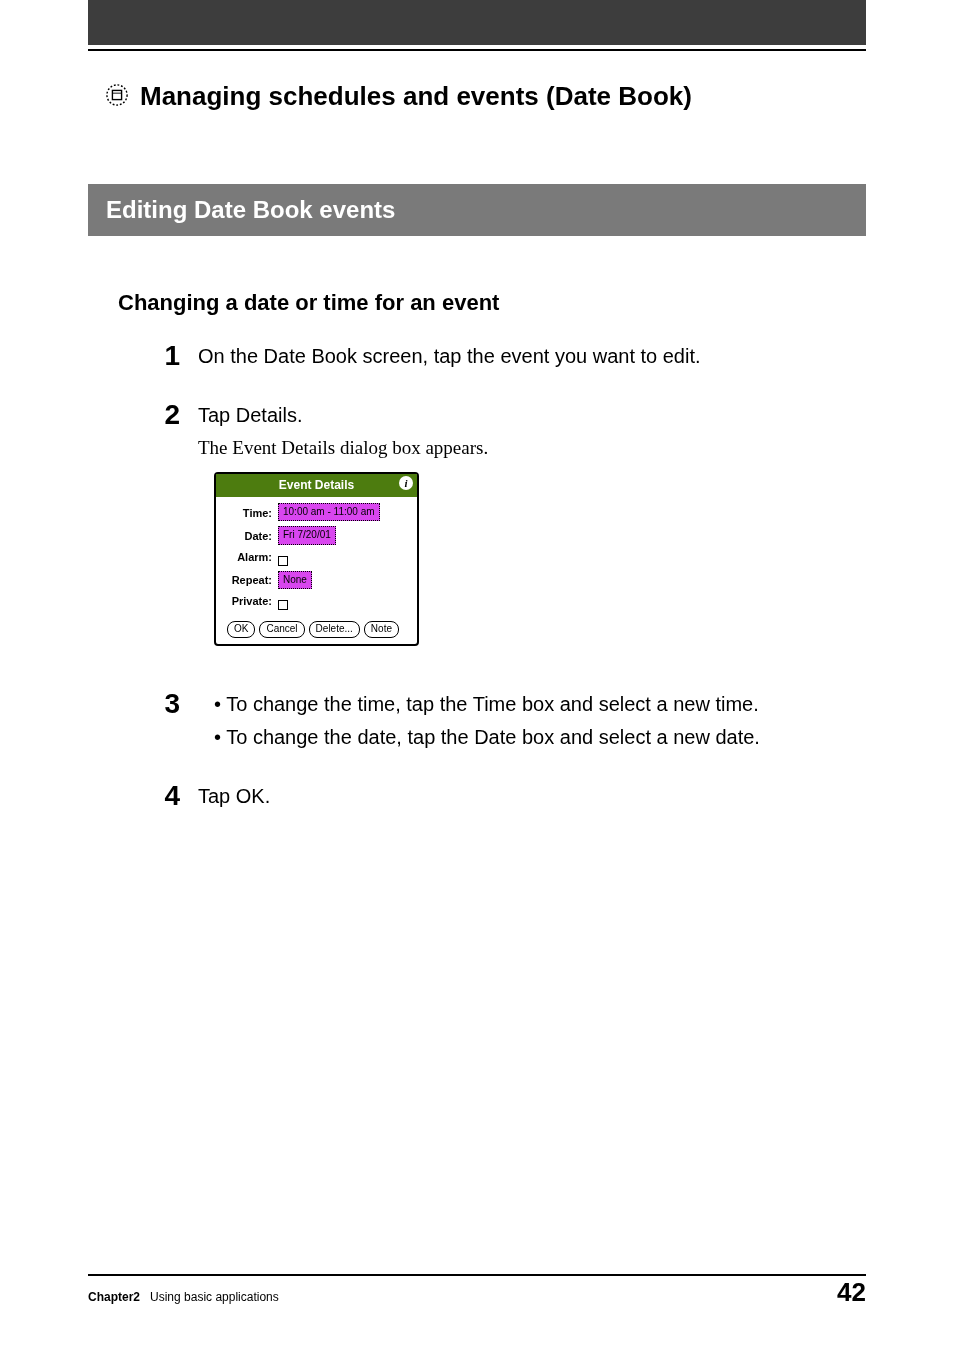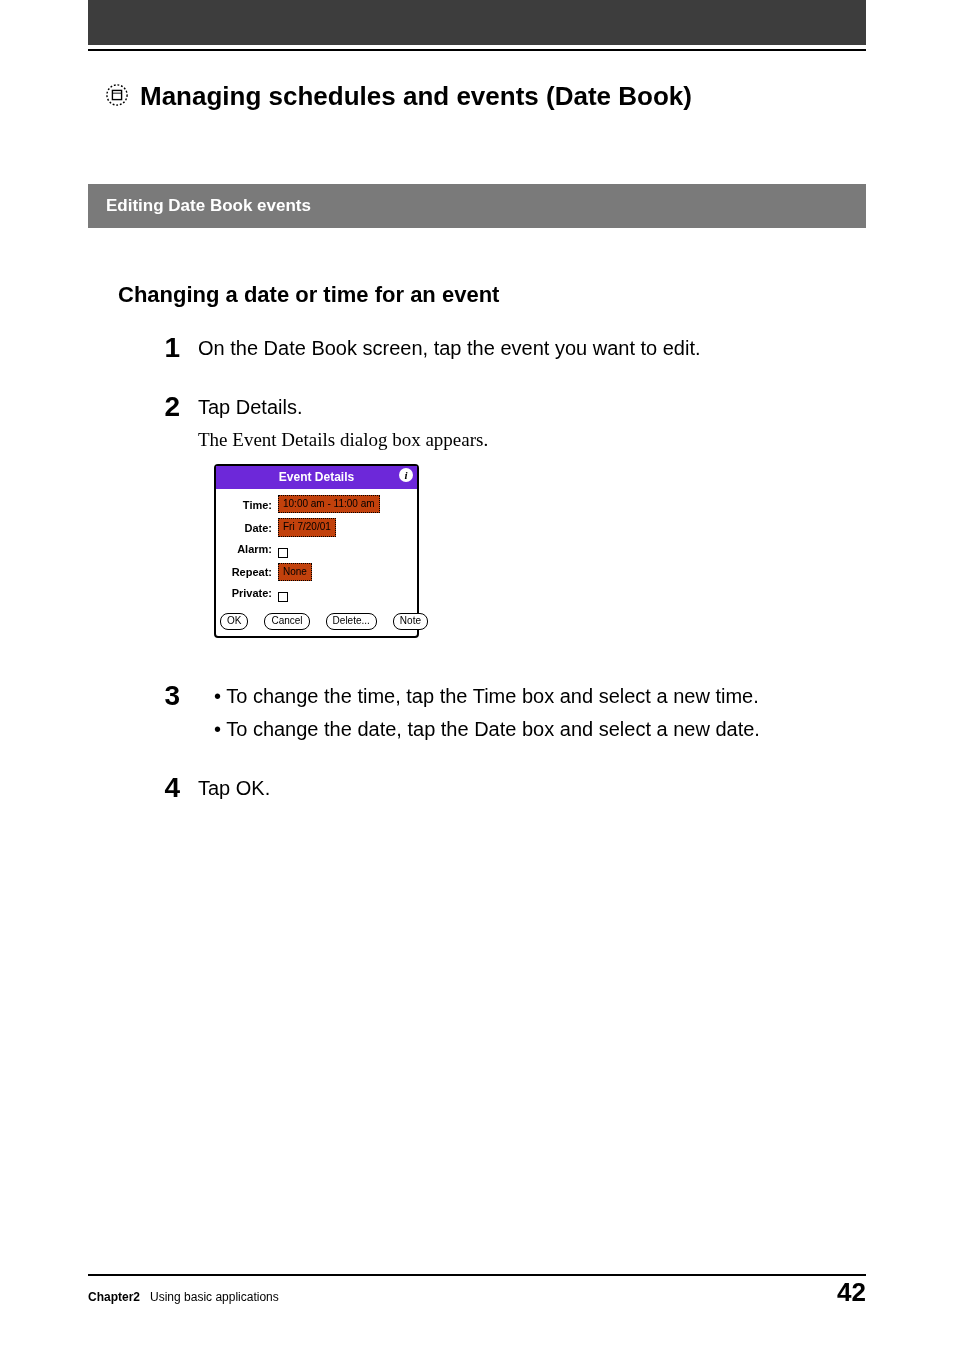--- a/index.html
+++ b/index.html
@@ -30,21 +30,21 @@
   .page-title {
     font-family: Arial, Helvetica, sans-serif;
     font-weight: 900;
     font-size: 26px;
   }
   .section-bar {
     background: #7a7a7a;
     color: #fff;
     font-family: Arial, Helvetica, sans-serif;
     font-weight: bold;
-    font-size: 17px;
+    font-size: 24px;
     padding: 12px 18px;
     margin: 72px 88px 0 88px;
   }
   .sub-heading {
     font-family: Arial, Helvetica, sans-serif;
     font-weight: bold;
     font-size: 22px;
     margin: 54px 88px 0 118px;
   }
   .steps {
@@ -96,21 +96,21 @@
   .dialog {
     width: 205px;
     border: 2px solid #000;
     border-radius: 4px;
     font-family: Arial, Helvetica, sans-serif;
     font-size: 12px;
     margin: 10px 0 18px 16px;
     background: #fff;
   }
   .dialog-title {
-    background: #6d28d9;
+    background: #4d7c0f;
     color: #fff;
     font-weight: bold;
     text-align: center;
     padding: 3px 4px;
     font-size: 12px;
     position: relative;
   }
   .info-icon {
     position: absolute;
     right: 4px;
@@ -137,32 +137,32 @@
   .dlg-label {
     width: 50px;
     text-align: right;
     font-weight: bold;
     font-size: 11px;
   }
   .dlg-val {
     border: 1px dotted #000;
     padding: 1px 4px;
     font-size: 10px;
-    background: #c2410c;
+    background: #d946ef;
   }
   .chkbox {
     display: inline-block;
     width: 10px;
     height: 10px;
     border: 1px solid #000;
   }
   .dlg-btn-row {
     display: flex;
-    gap: 16px;
-    padding: 4px 5px 6px 4px;
+    gap: 4px;
+    padding: 4px 5px 6px 11px;
   }
   .dlg-btn {
     border: 1px solid #000;
     border-radius: 8px;
     padding: 0px 6px;
     font-size: 10px;
     background: #fff;
   }
 
   

